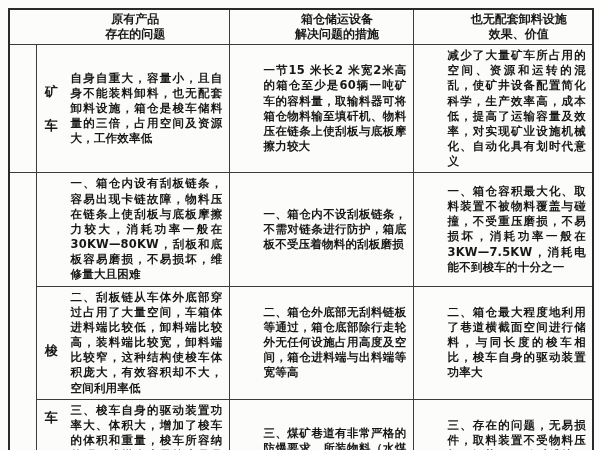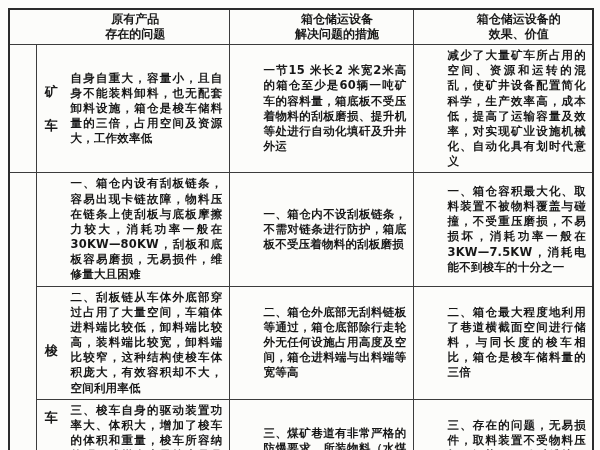--- a/index.html
+++ b/index.html
@@ -69,41 +69,41 @@
       <col style="width:193px">
       <col style="width:184px">
       <col style="width:180px">
     </colgroup>
     <thead>
       <tr style="height:30px">
         <th colspan="2">原有产品
 存在的问题</th>
         <th>箱仓储运设备
 解决问题的措施</th>
-        <th>箱仓储运设备的
+        <th>也无配套卸料设施
 效果、价值</th>
       </tr>
     </thead>
     <tbody>
       <tr style="height:80px">
         <th class="cat mine"><span>矿车</span></th>
         <td class="cell">自身自重大，容量小，且自身不能装料卸料，也无配套卸料设施，箱仓是梭车储料量的三倍，占用空间及资源大，工作效率低</td>
-        <td class="cell">一节15 米长2 米宽2米高的箱仓至少是60辆一吨矿车的容料量，箱底板不受压着物料的刮板磨损、提升机等处进行自动化填矸及升井外运</td>
+        <td class="cell">一节15 米长2 米宽2米高的箱仓至少是60辆一吨矿车的容料量，取输料器可将箱仓物料输至填矸机、物料压在链条上使刮板与底板摩擦力较大</td>
         <td class="cell">减少了大量矿车所占用的空间、资源和运转的混乱，使矿井设备配置简化科学，生产效率高，成本低，提高了运输容量及效率，对实现矿业设施机械化、自动化具有划时代意义</td>
       </tr>
       <tr style="height:87px">
         <th class="cat shuttle" rowspan="4"><span>梭车</span></th>
-        <td class="cell">一、箱仓内设有刮板链条，容易出现卡链故障，物料压在链条上使刮板与底板摩擦力较大，消耗功率一般在30KW—80KW，刮板和底板容易磨损，无易损件，维修量大且困难</td>
+        <td class="cell">一、箱仓内设有刮板链条，容易出现卡链故障，物料压在链条上使刮板与底板摩擦力较大，消耗功率一般在30KW—80KW，刮板和底板容易磨损，不易损坏，维修量大且困难</td>
         <td class="cell">一、箱仓内不设刮板链条，不需对链条进行防护，箱底板不受压着物料的刮板磨损</td>
         <td class="cell">一、箱仓容积最大化、取料装置不被物料覆盖与碰撞，不受重压磨损，不易损坏，消耗功率一般在3KW—7.5KW，消耗电能不到梭车的十分之一</td>
       </tr>
       <tr style="height:80px">
         <td class="cell">二、刮板链从车体外底部穿过占用了大量空间，车箱体进料端比较低，卸料端比较高，装料端比较宽，卸料端比较窄，这种结构使梭车体积庞大，有效容积却不大，空间利用率低</td>
         <td class="cell">二、箱仓外底部无刮料链板等通过，箱仓底部除行走轮外无任何设施占用高度及空间，箱仓进料端与出料端等宽等高</td>
-        <td class="cell">二、箱仓最大程度地利用了巷道横截面空间进行储料，与同长度的梭车相比，箱仓是梭车储料量的三倍</td>
+        <td class="cell">二、箱仓最大程度地利用了巷道横截面空间进行储料，与同长度的梭车相比，梭车自身的驱动装置功率大</td>
       </tr>
       <tr style="height:83px">
         <td class="cell">三、梭车自身的驱动装置功率大、体积大，增加了梭车的体积和重量，梭车所容纳的矸石或煤含水量较大且具有腐蚀性，驱动装置工作环境差，操作、自身自重大，故障率高</td>
         <td class="cell">三、煤矿巷道有非常严格的防爆要求，所装物料（水煤泥）不会污染取输料设施，取输料装置与箱仓分离</td>
         <td class="cell">三、存在的问题，无易损件，取料装置不受物料压损、污染，可随时维护，节约了大量时间及人力、物力</td>
       </tr>
       <tr style="height:74px">
         <td class="cell">四、梭车进行装载或卸载时驱动装置需要连接电源，煤矿巷道有非常严格的防爆要求，连接电源工序复杂，危险性高、耗费时间</td>
         <td class="cell">四、箱仓两端设有拖挂装置，可由牵引机车带到卸料地点，由卸料点处的滚耙快速装载机取料，不需临时接电源等动力</td>
         <td class="cell">四、箱仓到达卸料地点后，滚耙快速装载机即进入箱仓内进行取料作业，安全、快捷、高效</td>

